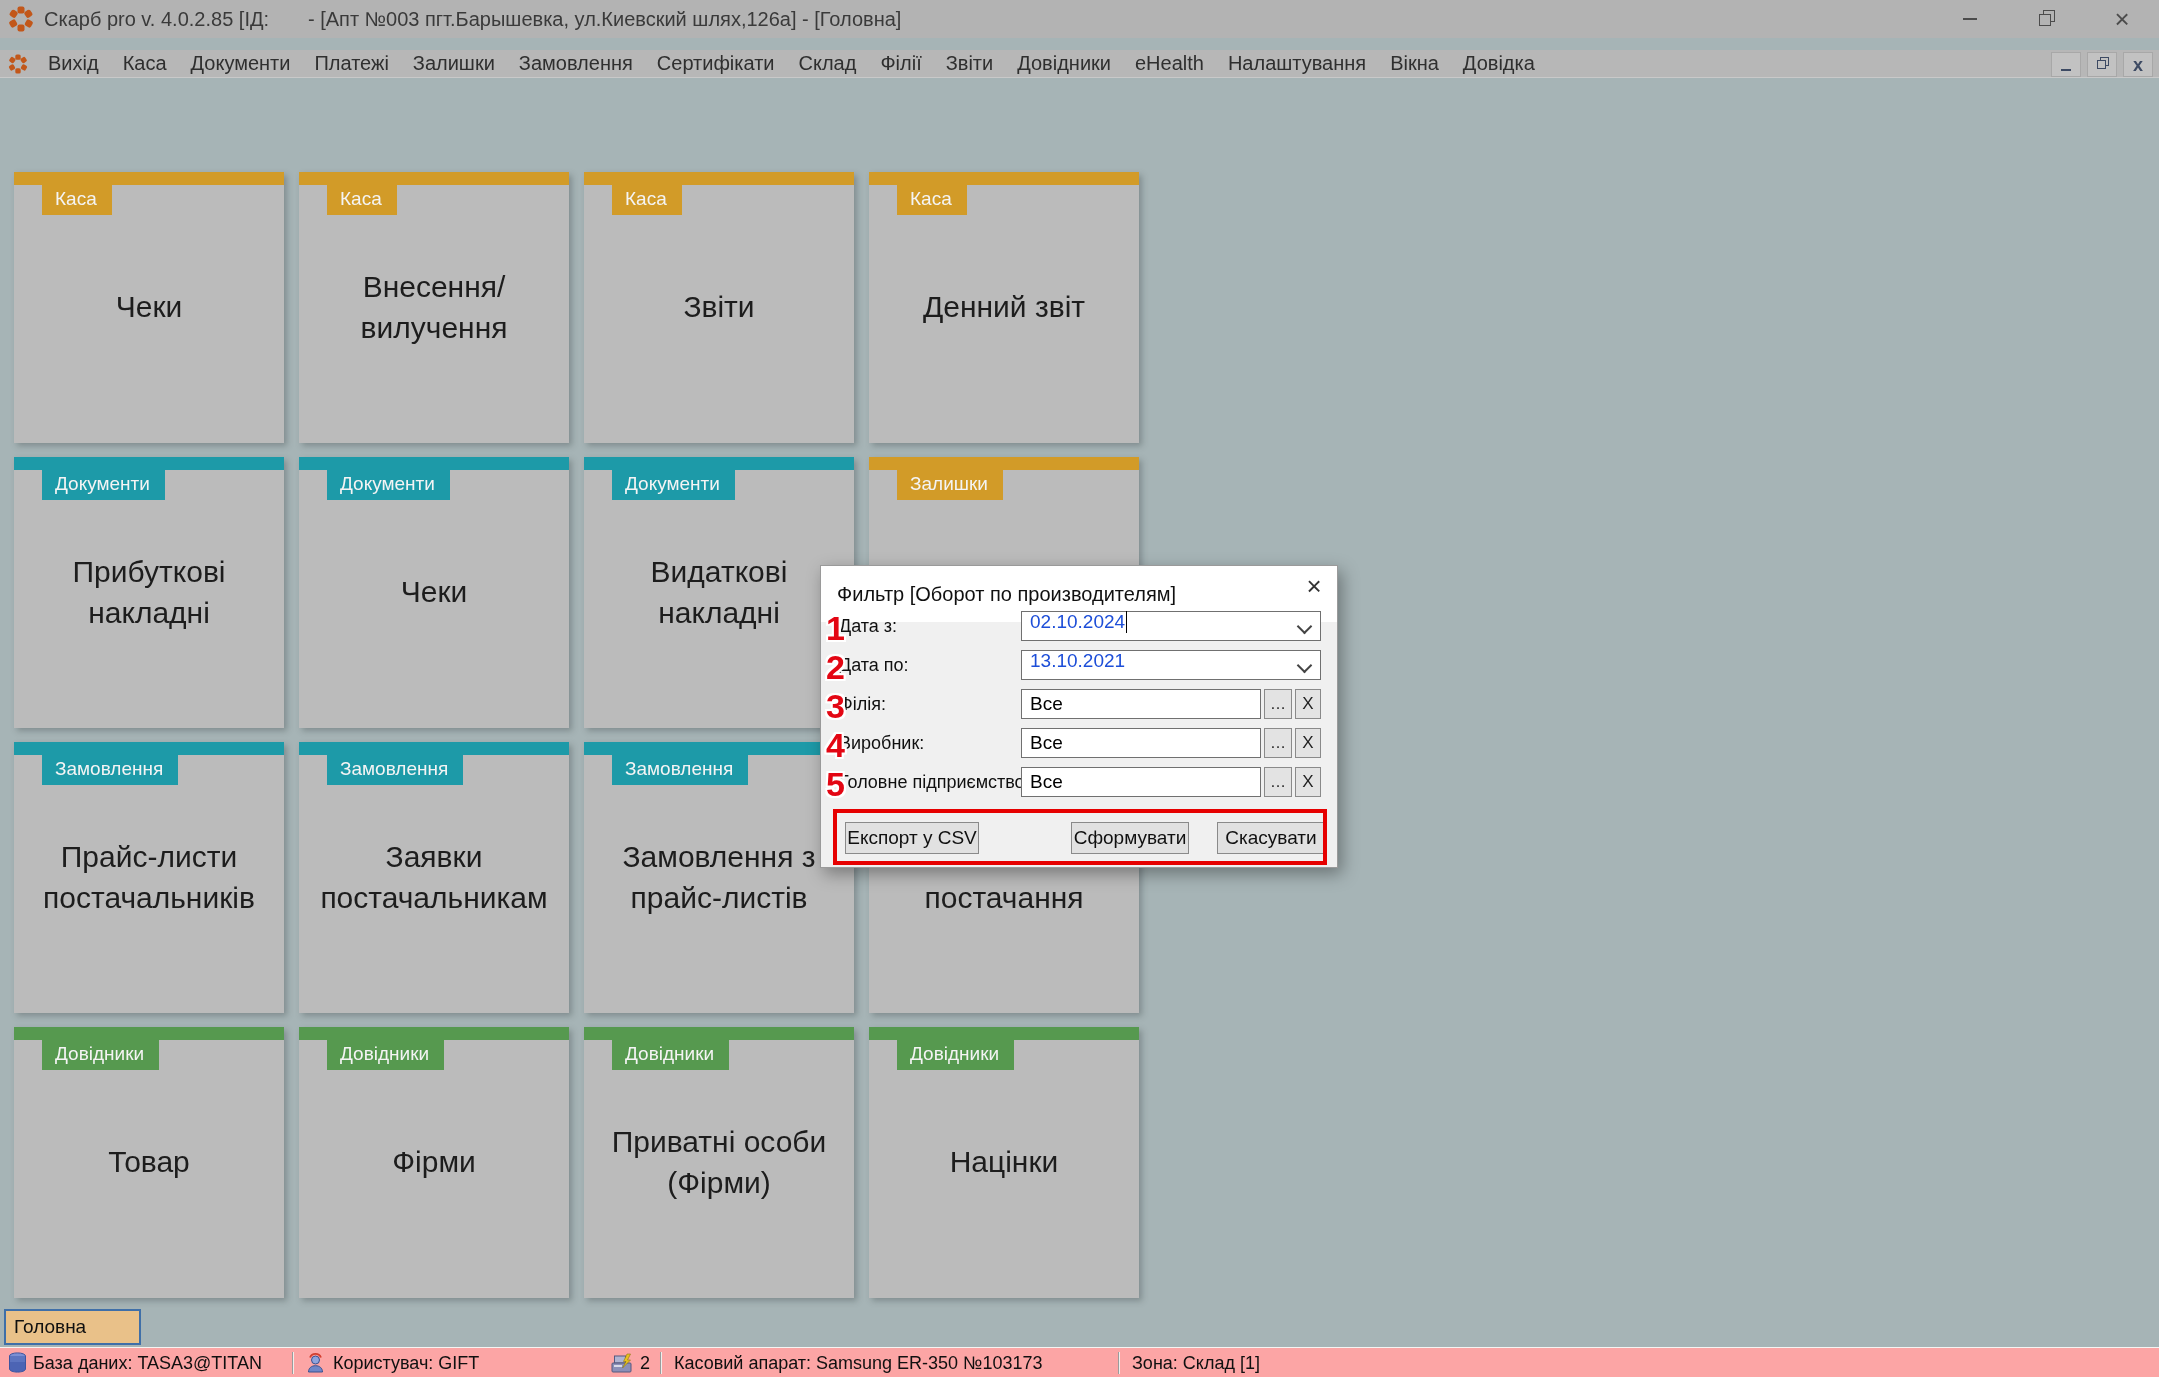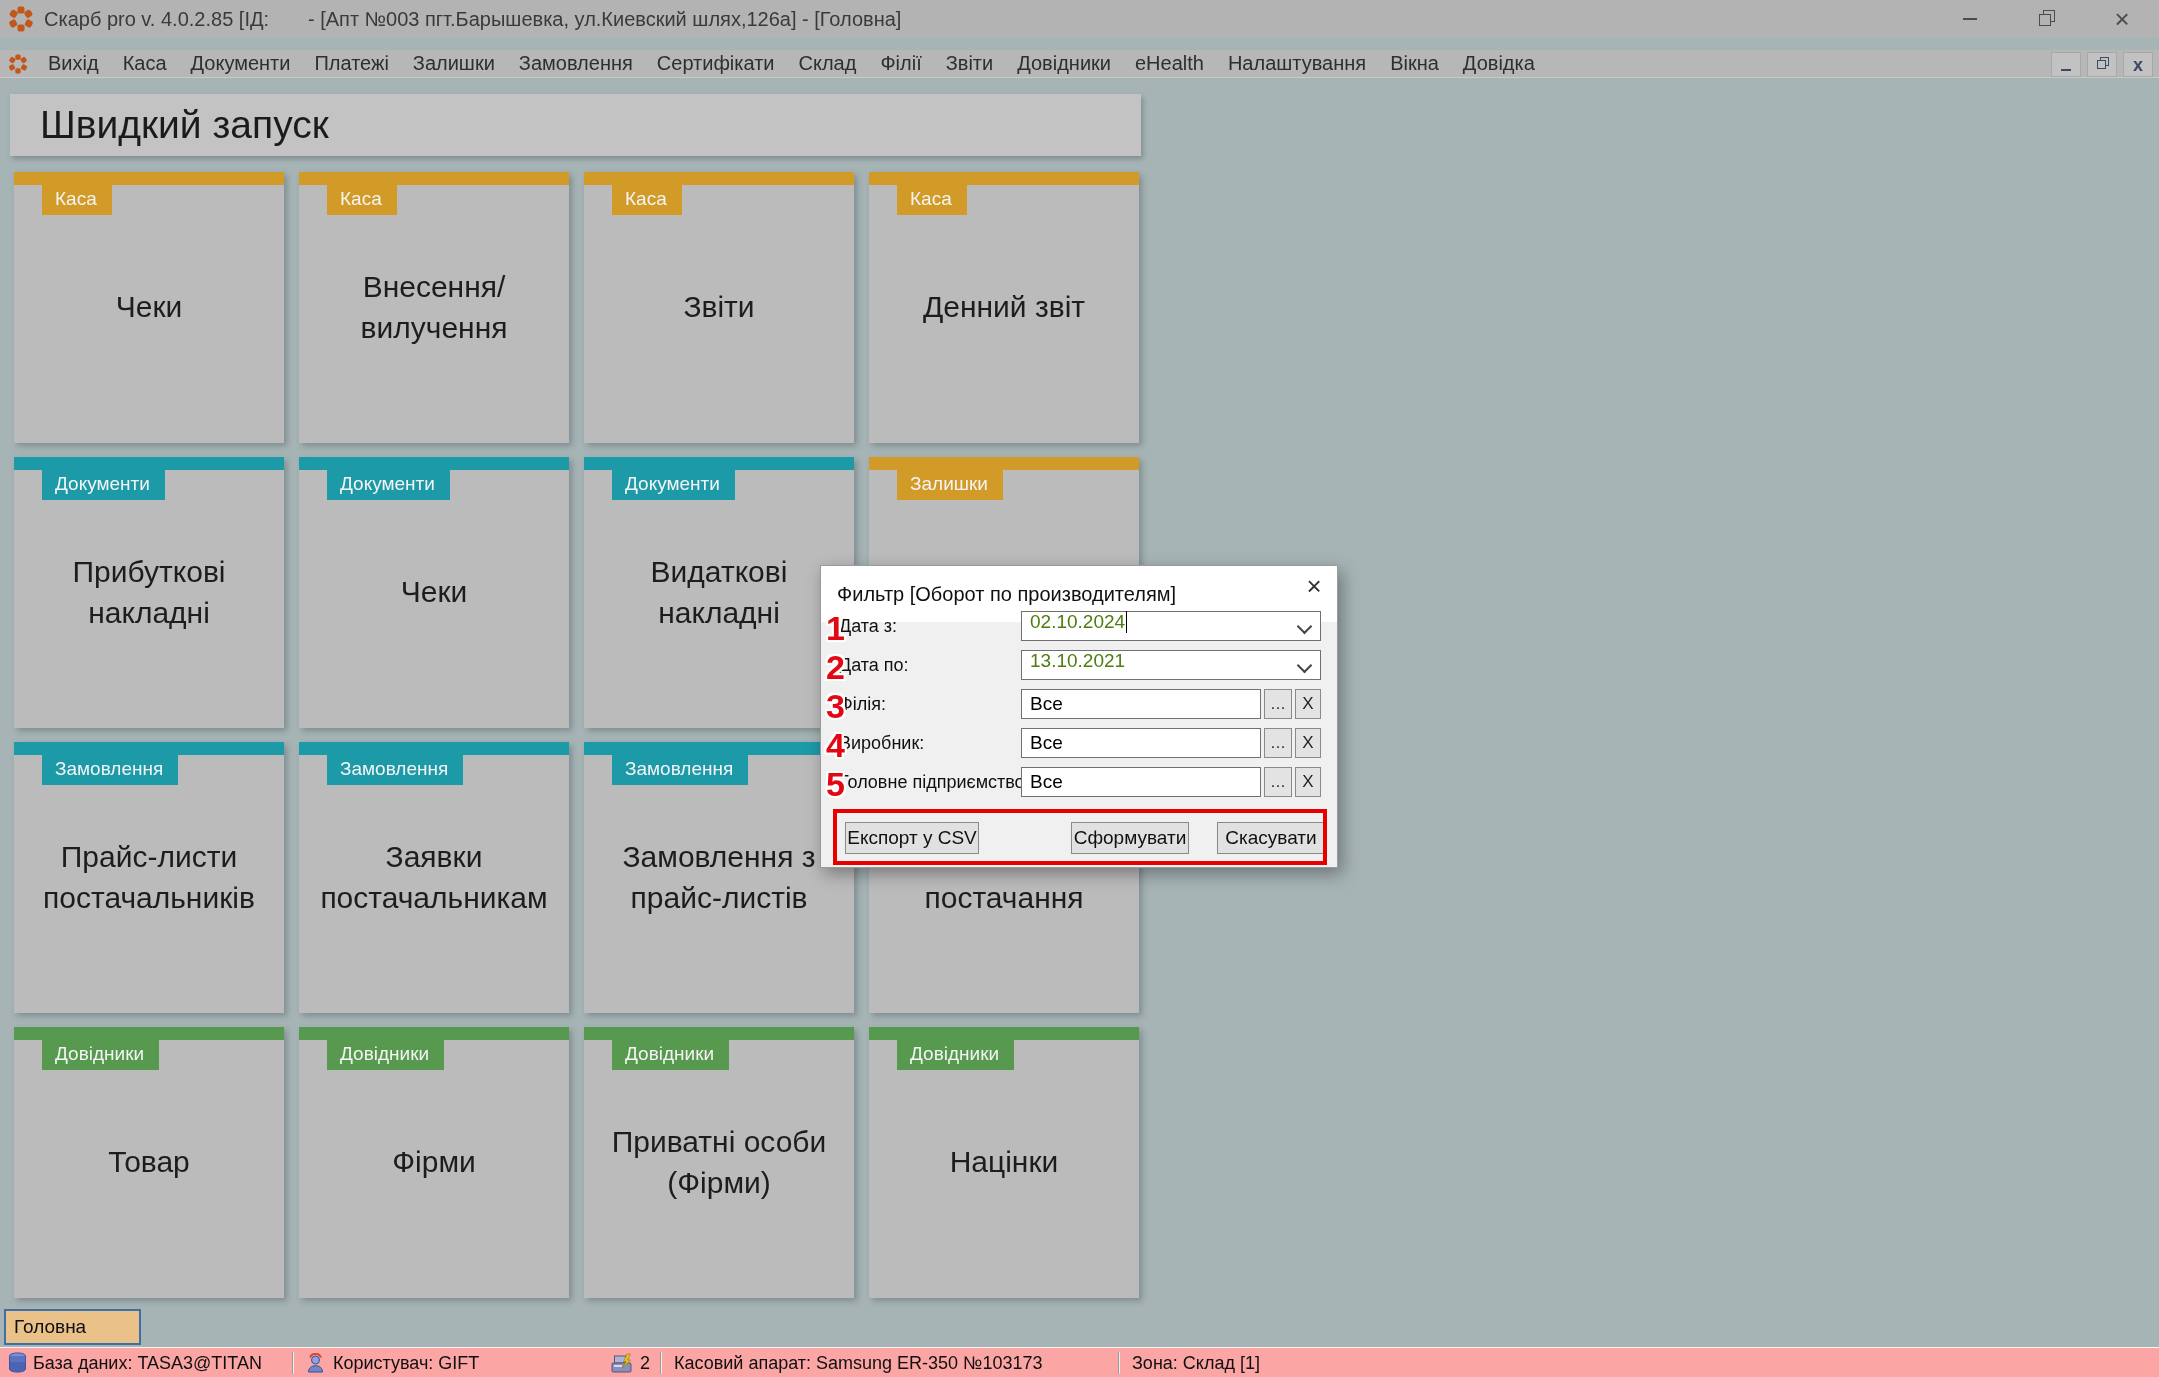--- a/index.html
+++ b/index.html
@@ -41,21 +41,21 @@
   .c-green{background:#56994f;}
 
   
   .dialog{position:absolute;left:820px;top:565px;width:518px;height:303px;background:#f0f0f0;border:1px solid #9a9a9a;box-sizing:border-box;box-shadow:4px 6px 16px rgba(0,0,0,.35);z-index:10;}
   .dialog-titlebar{position:absolute;left:0;top:0;width:100%;height:56px;background:#ffffff;display:flex;align-items:center;}
   .dialog-title{padding-left:16px;font-size:20px;color:#101010;}
   .dialog-close{position:absolute;right:0;top:0;width:46px;height:40px;display:flex;align-items:center;justify-content:center;font-size:26px;color:#333;cursor:pointer;}
   .drow{position:absolute;left:18px;width:482px;height:30px;}
   .drow .dlabel{position:absolute;left:0;top:0;height:30px;display:flex;align-items:center;font-size:18px;color:#101010;white-space:nowrap;}
   .fieldgroup{position:absolute;left:182px;top:0;height:30px;display:flex;align-items:center;}
-  .combo{position:relative;width:300px;height:30px;background:#fff;border:1px solid #707070;box-sizing:border-box;display:flex;align-items:center;padding:0 28px 8px 8px;font-size:19px;color:#4d7c0f;}
+  .combo{position:relative;width:300px;height:30px;background:#fff;border:1px solid #707070;box-sizing:border-box;display:flex;align-items:center;padding:0 28px 8px 8px;font-size:19px;color:#1d4ed8;}
   .chev{position:absolute;right:10px;top:9px;width:9px;height:9px;border-right:2px solid #444;border-bottom:2px solid #444;transform:rotate(45deg);}
   .caret{display:inline-block;width:1px;height:22px;background:#000;margin-left:1px;}
   .pickbox{width:240px;height:30px;background:#fff;border:1px solid #707070;box-sizing:border-box;display:flex;align-items:center;padding-left:8px;font-size:19px;color:#000;}
   .mini-btn{width:28px;height:30px;margin-left:3px;background:#e3e3e3;border:1px solid #8a8a8a;box-sizing:border-box;display:flex;align-items:center;justify-content:center;font-size:16px;color:#222;cursor:pointer;}
   .mini-btn.xbtn{width:26px;font-size:17px;}
   .red-num{position:absolute;left:-13px;width:30px;font-size:34px;font-weight:bold;color:#e30613;z-index:12;font-style:normal;
     text-shadow:-2px 0 0 #fff,2px 0 0 #fff,0 -2px 0 #fff,0 2px 0 #fff,-2px -2px 0 #fff,2px 2px 0 #fff,-2px 2px 0 #fff,2px -2px 0 #fff;}
   .red-rect{position:absolute;left:12px;top:243px;width:494px;height:56px;border:4px solid #e60000;box-sizing:border-box;z-index:11;}
   .dbtn{position:absolute;top:256px;height:32px;background:#e1e1e1;border:1px solid #8a8a8a;box-sizing:border-box;display:flex;align-items:center;justify-content:center;font-size:19px;color:#101010;cursor:pointer;}
   .btn-export{left:24px;width:134px;}
@@ -130,21 +130,20 @@
       <span class="mdi-btn">
           <span class="mdi-min"></span>
         </span>
       <span class="mdi-btn">
           <span class="mdi-restore"></span>
         </span>
       <span class="mdi-btn mdi-close">x</span>
     </div>
   </div>
 
-  <div class="ql-header">Швидкий запуск</div>
 
   <div class="tiles">
 
     <div class="tile">
       <div class="tile-title">Чеки</div>
       <div class="tile-bar c-gold"></div>
       <div class="tile-badge c-gold">Каса</div>
     </div>
     <div class="tile">
       <div class="tile-title">Внесення/вилучення</div>

